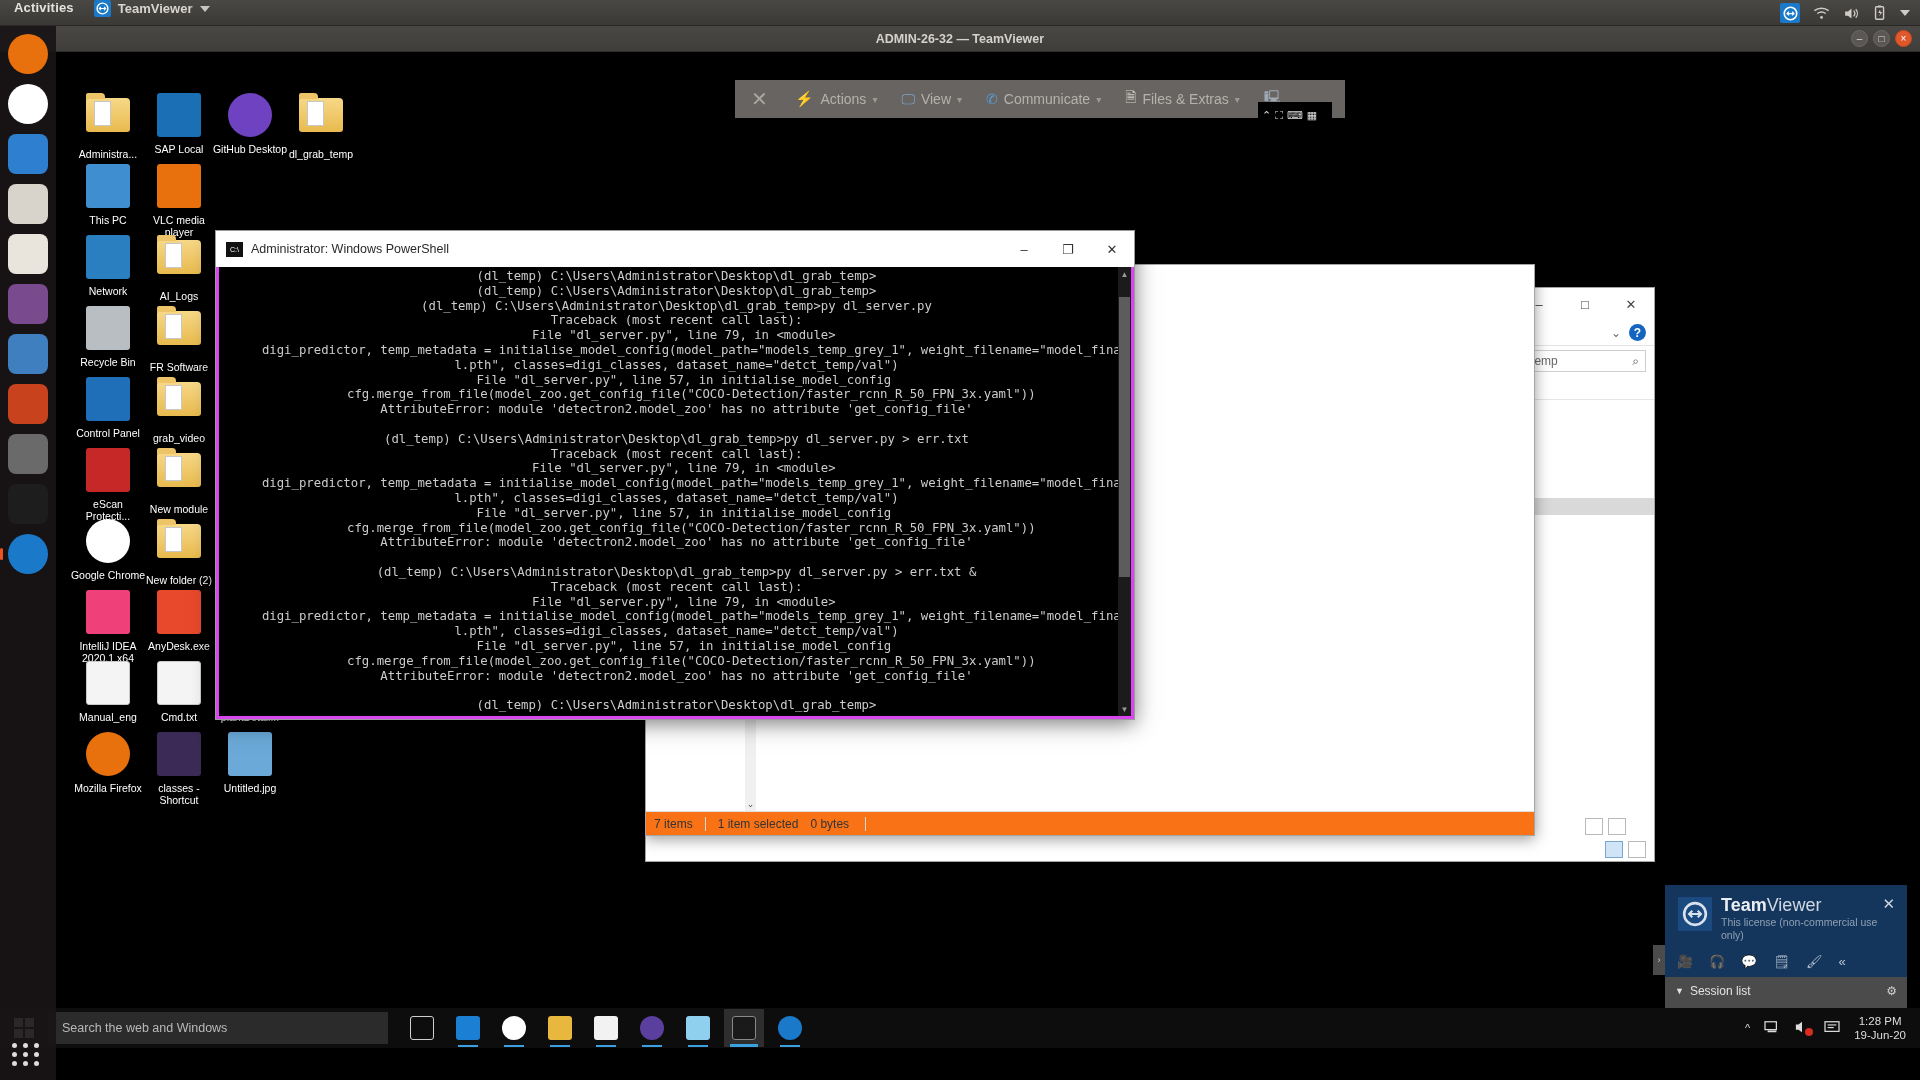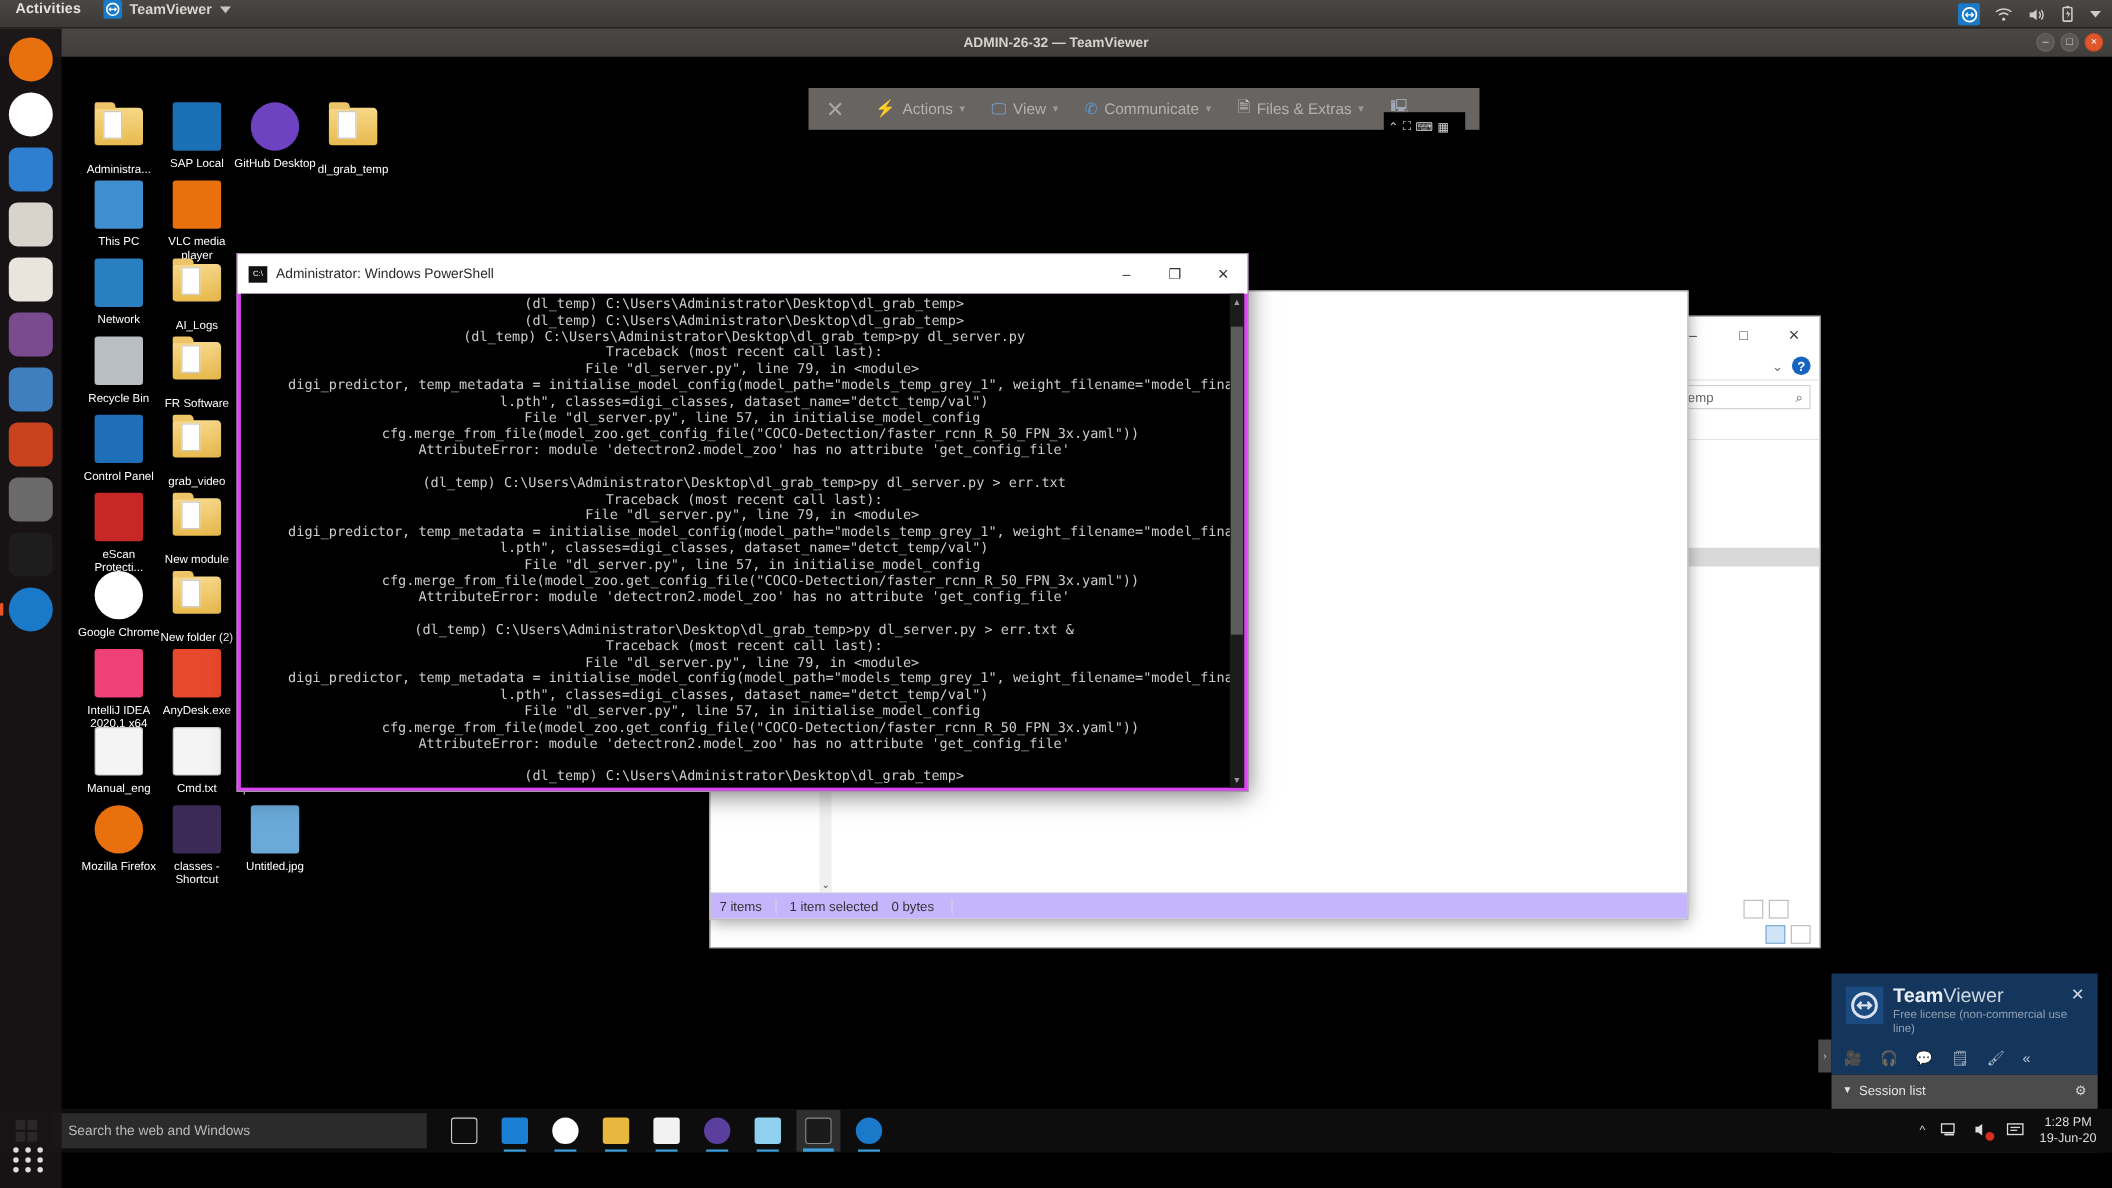--- a/index.html
+++ b/index.html
@@ -165,21 +165,21 @@
   .fe-search { width: 210px; height: 22px; border: 1px solid #cfcfcf; display: flex; align-items: center;
     padding: 0 6px; color: #666; font-size: 12px; }
   .fe-colhdr { height: 24px; border-bottom: 1px solid #e5e5e5; display: flex; font-size: 12px; color: #39464f; }
   .fe-colhdr div { padding: 4px 8px; border-right: 1px solid #ececec; }
   .fe-rows { font-size: 12px; color: #333; }
   .fe-row { height: 16.4px; display: flex; align-items: center; padding-left: 8px; }
   .fe-row.sel { background: #d9d9d9; color: #444; }
   .fe-row .sz { width: 90px; text-align: right; padding-right: 16px; }
   .fe-status {
     position: absolute; left: 0; bottom: 0; width: 100%; height: 24px;
-    border-top: 1px solid #e0e0e0; background: #c4b5fd; display: flex; align-items: center;
+    border-top: 1px solid #e0e0e0; background: #f97316; display: flex; align-items: center;
     font-size: 12px; color: #333; padding-left: 8px; gap: 12px;
   }
   .fe-viewbtns { position: absolute; right: 8px; bottom: 3px; display: flex; gap: 5px; }
   .vbtn { width: 18px; height: 17px; border: 1px solid #b9b9b9; }
   .vbtn.on { background: #cfe4f7; border-color: #7aa7cf; }
 
   
   .fe2 {
     position: absolute; left: 645px; top: 212px; width: 890px; height: 572px;
     background: #fff; border: 1px solid #a5a5a5;
@@ -739,21 +739,21 @@
       <div class="tvpanel">
         <div class="tvp-tab">›</div>
         <div class="tvp-head">
           <div class="tvp-logo">
             <svg width="26" height="26" viewBox="0 0 24 24">
                 <circle cx="12" cy="12" r="10" fill="none" stroke="#d9e2ec" stroke-width="2.4"></circle>
                 <path d="M6.5 12h11M9.5 9l-3 3 3 3M14.5 9l3 3-3 3" stroke="#d9e2ec" stroke-width="1.9" fill="none"></path>
               </svg>
           </div>
           <div class="tvp-name"><b>Team</b><span>Viewer</span></div>
-          <div class="tvp-lic">Free license (non-commercial use line)</div>
+          <div class="tvp-lic">This license (non-commercial use only)</div>
           <div class="tvp-x">✕</div>
           <div class="tvp-icons">
             <span>🎥</span>
             <span>🎧</span>
             <span>💬</span>
             <span>🗒</span>
             <span>🖌</span>
             <span>«</span>
           </div>
         </div>

